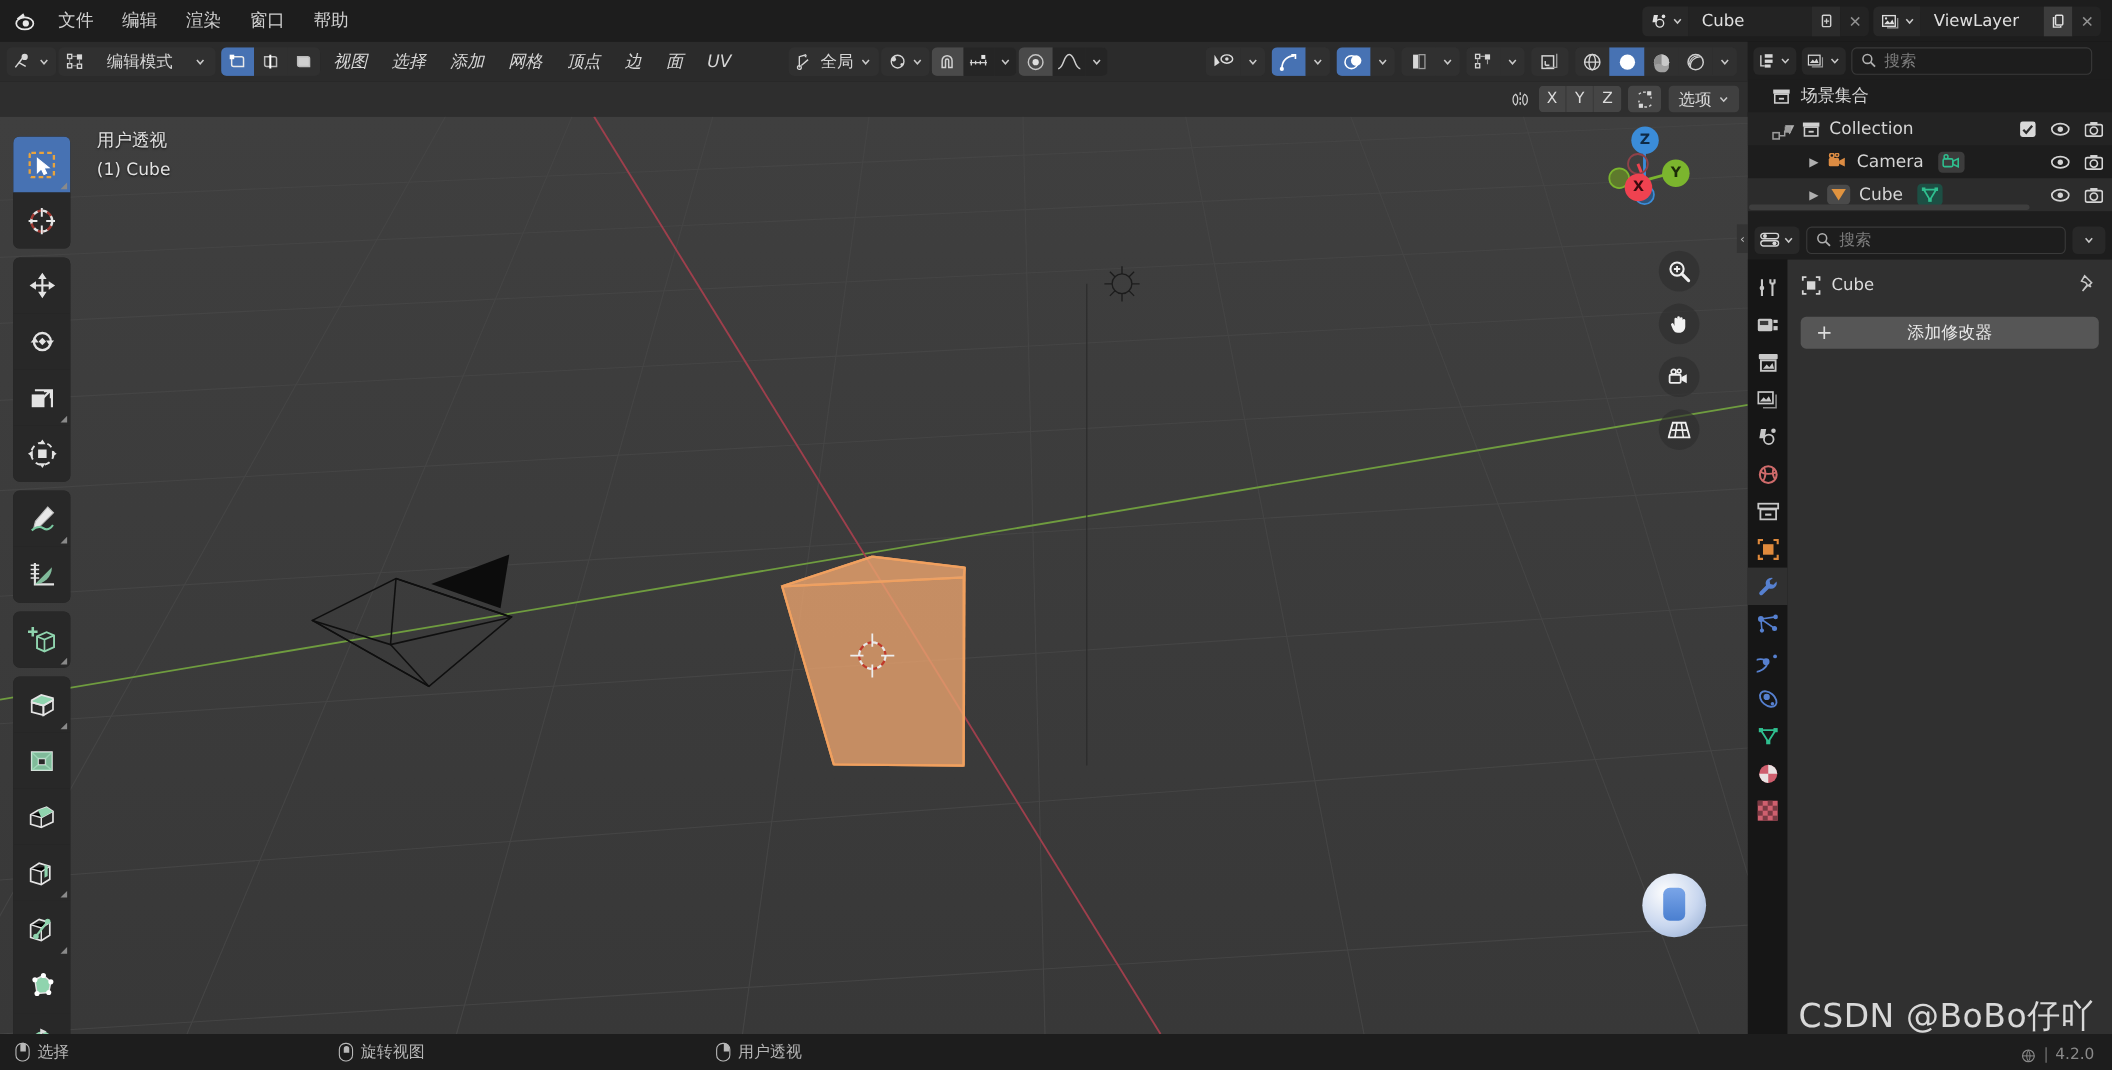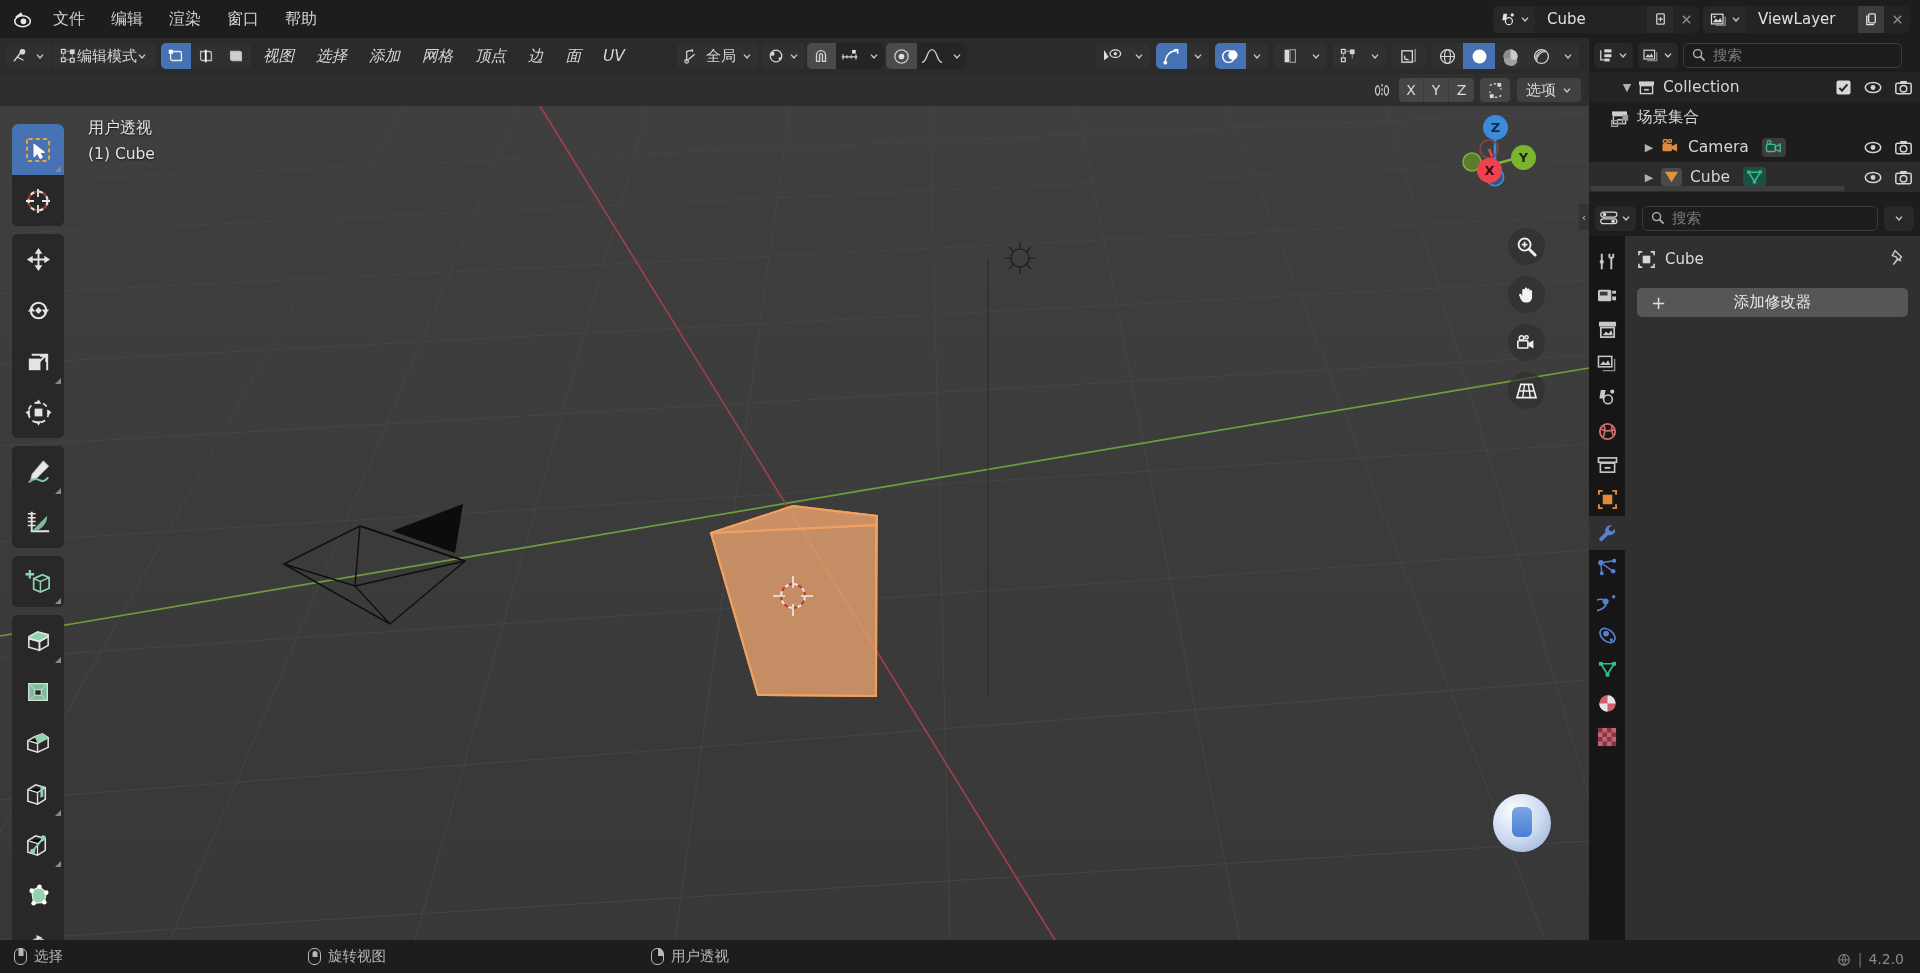--- a/index.html
+++ b/index.html
@@ -238,21 +238,21 @@
       <svg width="19" height="17" viewBox="0 0 20 18">
         <path d="M2 14 L9 5" stroke="#d8d8d8" stroke-width="1.4"></path>
         <path d="M5.5 9.5 L12 13" stroke="#d8d8d8" stroke-width="1.4"></path>
         <circle cx="11" cy="4" r="3" fill="#d8d8d8"></circle>
       </svg>
       <svg class="chev" viewBox="0 0 10 10">
           <path d="M2 3.6 L5 7 L8 3.6" stroke="#c9c9c9" stroke-width="1.4" fill="none"></path>
         </svg>
     </div>
 
-    <div class="hbtn" style="padding:0 9px 0 7px; gap:0">
+    <div class="hbtn" style="padding:0 9px 0 7px; gap:20px">
       <svg width="17" height="16" viewBox="0 0 18 17">
         <rect x="1.5" y="1.5" width="4" height="4" fill="none" stroke="#d6d6d6" stroke-width="1.3"></rect>
         <rect x="10.5" y="1.5" width="5" height="5" fill="#d6d6d6"></rect>
         <rect x="1.5" y="10.5" width="4" height="4" fill="none" stroke="#d6d6d6" stroke-width="1.3"></rect>
         <rect x="11" y="11" width="4" height="4" fill="none" stroke="#d6d6d6" stroke-width="1.3"></rect>
         <path d="M3.5 5.5 v5 M5.5 3.5 h5 M13 6.5 v4.5 M5.5 12.5 h5.5" stroke="#9d9d9d" stroke-width="1.1"></path>
       </svg>
       <span>编辑模式</span>
       <svg class="chev" viewBox="0 0 10 10">
           <path d="M2 3.6 L5 7 L8 3.6" stroke="#c9c9c9" stroke-width="1.4" fill="none"></path>
@@ -793,20 +793,29 @@
       <div class="search-field">
         <svg width="14" height="14" viewBox="0 0 15 15">
             <circle cx="6" cy="6" r="4.3" fill="none" stroke="#b0b0b0" stroke-width="1.5"></circle>
             <path d="M9.3 9.3 L13.5 13.5" stroke="#b0b0b0" stroke-width="1.8"></path>
           </svg>
         <span>搜索</span>
       </div>
       <div style="width:8px"></div>
     </div>
 
+    <div class="tree-row" style="padding-left:22px">
+      <svg width="17" height="15" viewBox="0 0 18 16" style="margin-right:9px">
+          <rect x="1" y="1.5" width="16" height="4" fill="#cfcfcf"></rect>
+          <rect x="2.5" y="6" width="13" height="8.5" fill="none" stroke="#cfcfcf" stroke-width="1.5"></rect>
+          <rect x="6.5" y="9.5" width="5" height="1.8" fill="#cfcfcf"></rect>
+        </svg>
+      <span>场景集合</span>
+    </div>
+
     <div class="tree-row alt" style="padding-left:30px">
       <span class="tri">▼</span>
       <svg width="17" height="15" viewBox="0 0 18 16" style="margin:0 8px 0 3px">
           <rect x="1" y="1.5" width="16" height="4" fill="#cfcfcf"></rect>
           <rect x="2.5" y="6" width="13" height="8.5" fill="none" stroke="#cfcfcf" stroke-width="1.5"></rect>
           <rect x="6.5" y="9.5" width="5" height="1.8" fill="#cfcfcf"></rect>
         </svg>
       <span>Collection</span>
       <span class="rowicons">
         <svg width="15" height="15" viewBox="0 0 16 16">
@@ -816,29 +825,20 @@
         <svg width="18" height="13" viewBox="0 0 20 14">
             <ellipse cx="10" cy="7" rx="8.6" ry="5.6" fill="none" stroke="#d4d4d4" stroke-width="1.7"></ellipse>
             <circle cx="10" cy="7" r="2.7" fill="#d4d4d4"></circle>
           </svg>
         <svg width="17" height="15" viewBox="0 0 18 16">
             <rect x="0.8" y="3.5" width="16.4" height="11.2" rx="1.8" fill="none" stroke="#d4d4d4" stroke-width="1.6"></rect>
             <rect x="5.5" y="1" width="7" height="2.6" fill="#d4d4d4"></rect>
             <circle cx="9" cy="9.3" r="3.5" fill="none" stroke="#d4d4d4" stroke-width="1.6"></circle>
           </svg>
       </span>
-    </div>
-
-    <div class="tree-row" style="padding-left:22px">
-      <svg width="17" height="15" viewBox="0 0 18 16" style="margin-right:9px">
-          <rect x="1" y="1.5" width="16" height="4" fill="#cfcfcf"></rect>
-          <rect x="2.5" y="6" width="13" height="8.5" fill="none" stroke="#cfcfcf" stroke-width="1.5"></rect>
-          <rect x="6.5" y="9.5" width="5" height="1.8" fill="#cfcfcf"></rect>
-        </svg>
-      <span>场景集合</span>
     </div>
 
     <div class="tree-row" style="padding-left:52px">
       <span class="tri">▶</span>
       <svg width="19" height="16" viewBox="0 0 20 17" style="margin:0 8px 0 4px">
           <rect x="1.5" y="5" width="10" height="8" rx="1.4" fill="#dd8c43"></rect>
           <path d="M11.5 7.5 L17 4.8 v8.4 L11.5 10.5 z" fill="#dd8c43"></path>
           <circle cx="4.5" cy="2.5" r="2.1" fill="none" stroke="#dd8c43" stroke-width="1.6"></circle>
           <circle cx="9.5" cy="2" r="1.6" fill="none" stroke="#dd8c43" stroke-width="1.5"></circle>
         </svg>
@@ -1093,13 +1093,14 @@
     <div class="version">
       <svg width="16" height="16" viewBox="0 0 18 18">
         <circle cx="9" cy="10" r="6" fill="none" stroke="#8a8a8a" stroke-width="1.2"></circle>
         <path d="M3 10 h12 M9 4 q3.5 6 0 12 M9 4 q-3.5 6 0 12" stroke="#8a8a8a" stroke-width="1" fill="none"></path>
       </svg>
       <span style="color:#6e6e6e">|</span>
       <span>4.2.0</span>
     </div>
   </div>
 
+  <div class="watermark">CSDN @BoBo仔吖</div>
 </div>
 
 </body></html>

